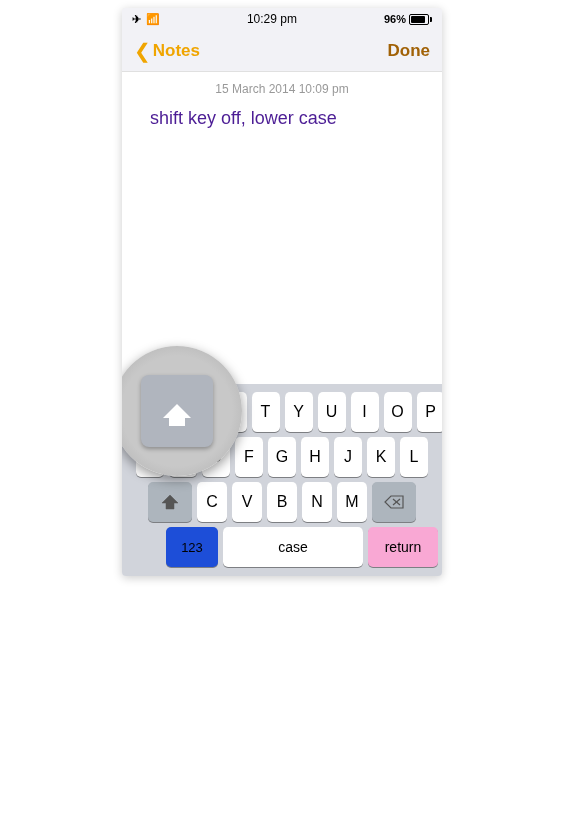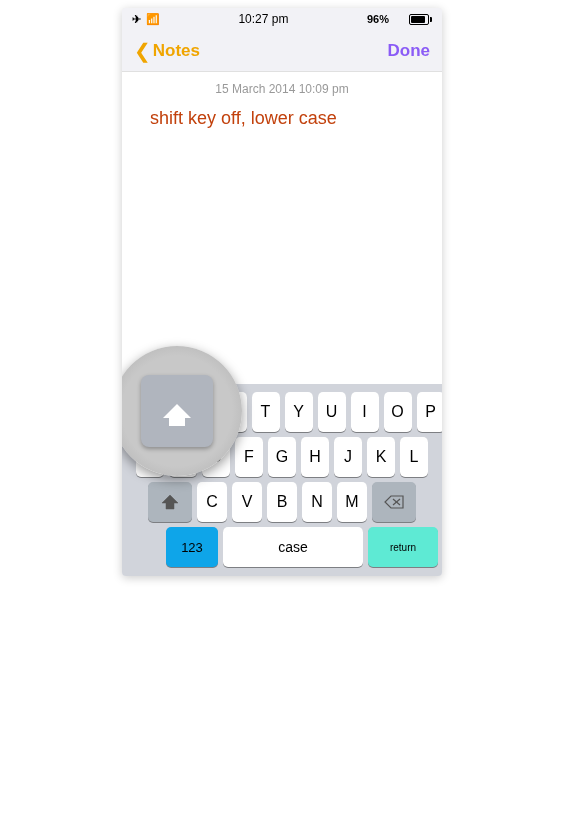--- a/index.html
+++ b/index.html
@@ -46,21 +46,21 @@
     }
 
     .status-center {
       font-size: 12px;
       font-weight: 500;
     }
 
     .status-right {
       display: flex;
       align-items: center;
-      gap: 20px;
+      gap: 3px;
       font-size: 11px;
     }
 
     .battery-icon {
       display: flex;
       align-items: center;
     }
 
     .battery-body {
       width: 20px;
@@ -115,21 +115,21 @@
       line-height: 1;
     }
 
     .nav-back-text {
       font-size: 17px;
       color: #f0a500;
       font-weight: 700;
     }
 
     .nav-done {
-      color: #8b5cf6;
+      color: #a16207;
       font-size: 17px;
       font-weight: 600;
       cursor: pointer;
     }
 
     
     .note-content {
       flex: 1;
       background: #fff;
       padding: 10px 28px;
@@ -138,21 +138,21 @@
 
     .note-timestamp {
       text-align: center;
       color: #999;
       font-size: 12px;
       margin-bottom: 10px;
     }
 
     .note-text {
       font-size: 18px;
-      color: #c2410c;
+      color: #4c1d95;
       font-weight: 400;
       line-height: 1.4;
     }
 
     
     .keyboard {
       background: #d1d4db;
       padding: 8px 4px 4px 4px;
       position: relative;
     }
@@ -176,21 +176,21 @@
       font-weight: 400;
       color: #000;
       box-shadow: 0 1px 0 rgba(0,0,0,0.4);
       cursor: pointer;
       user-select: none;
       flex: 1;
       max-width: 30px;
     }
 
     .key-special {
-      background: #0ea5e9;
+      background: #1d4ed8;
       font-size: 13px;
       min-width: 40px;
       max-width: 44px;
       color: #000;
       margin-left: 40px;
     }
 
     .key-shift {
       background: #adb5bd;
       min-width: 40px;
@@ -207,22 +207,22 @@
     .key-space {
       flex: 4;
       max-width: 160px;
       font-size: 14px;
       color: #000;
     }
 
     .key-return {
       flex: 2;
       max-width: 80px;
-      font-size: 10px;
-      background: #5eead4;
+      font-size: 14px;
+      background: #f9a8d4;
     }
 
     .bottom-row {
       gap: 5px;
     }
 
     
     .shift-popup {
       position: absolute;
       left: -10px;
@@ -280,21 +280,21 @@
 </head>
 <body>
 
 <div class="phone-frame">
 
   <div class="status-bar">
     <div class="status-left">
       <span class="icon-airplane">✈</span>
       <span class="icon-wifi">📶</span>
     </div>
-    <div class="status-center">10:27 pm</div>
+    <div class="status-center">10:29 pm</div>
     <div class="status-right">
       <span>96%</span>
       <div class="battery-icon">
         <div class="battery-body">
           <div class="battery-fill"></div>
         </div>
         <div class="battery-tip"></div>
       </div>
     </div>
   </div>

